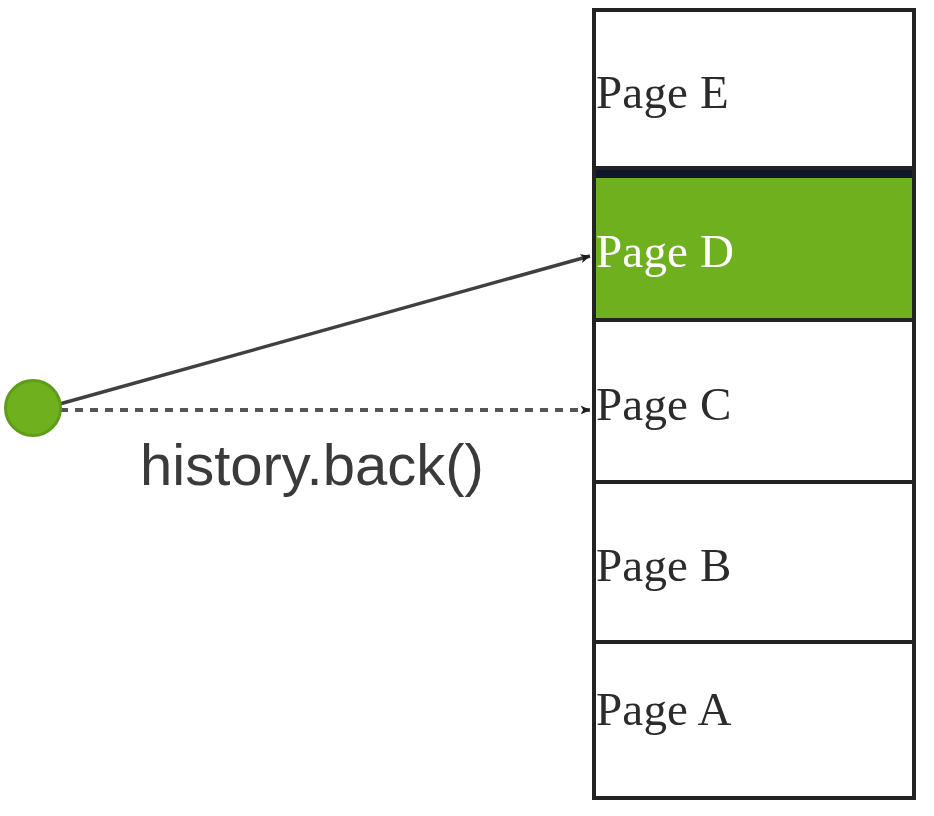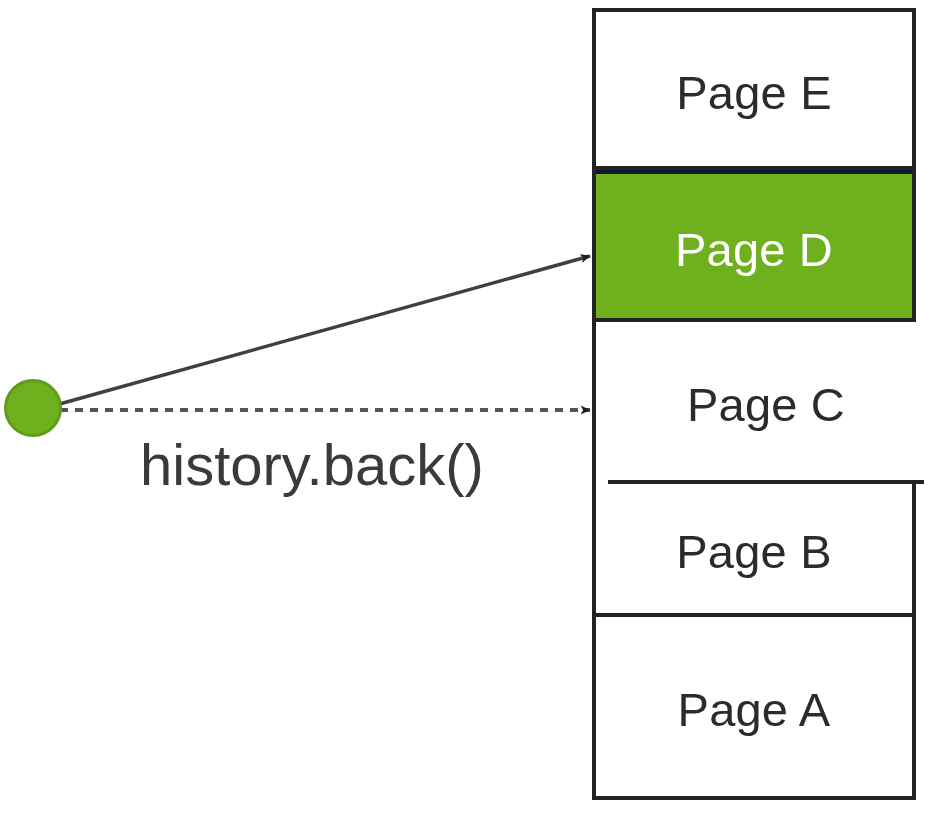--- a/index.html
+++ b/index.html
@@ -31,49 +31,50 @@
     border: 4px solid #232323;
     background: #ffffff;
   }
   .page-cell {
     position: absolute;
     left: 0;
     width: 100%;
     box-sizing: border-box;
     display: flex;
     align-items: center;
-    justify-content: center;
+    justify-content: flex-start;
     background: #ffffff;
+    font-family: Liberation Serif, serif;
   }
   .page-cell .cell-label {
     font-size: 47px;
     line-height: 1;
     letter-spacing: 0.2px;
     color: #2b2b2b;
     white-space: nowrap;
     position: relative;
     top: 3px;
   }
   .page-cell.highlighted {
     background: #6fb01e;
-    border-top: 4px solid #0f172a;
+    border-top: 8px solid #0f172a;
     border-bottom: 4px solid #232323;
   }
   .page-cell.highlighted .cell-label {
     color: #ffffff;
   }
   .page-cell.div-below {
     border-bottom: 4px solid #232323;
   }
 
   
   .cell-e { top: 0px;   height: 158px; }
   .cell-d { top: 158px; height: 152px; }
-  .cell-c { top: 310px; height: 162px; margin-left: 12px; }
-  .cell-b { top: 472px; height: 133px; }
+  .cell-c { top: 310px; height: 162px; }
+  .cell-b { top: 472px; height: 160px; }
   .cell-a { top: 632px; height: 124px; }
 
   
   .origin-dot {
     position: absolute;
     left: 4px;
     top: 379px;
     width: 58px;
     height: 58px;
     box-sizing: border-box;

